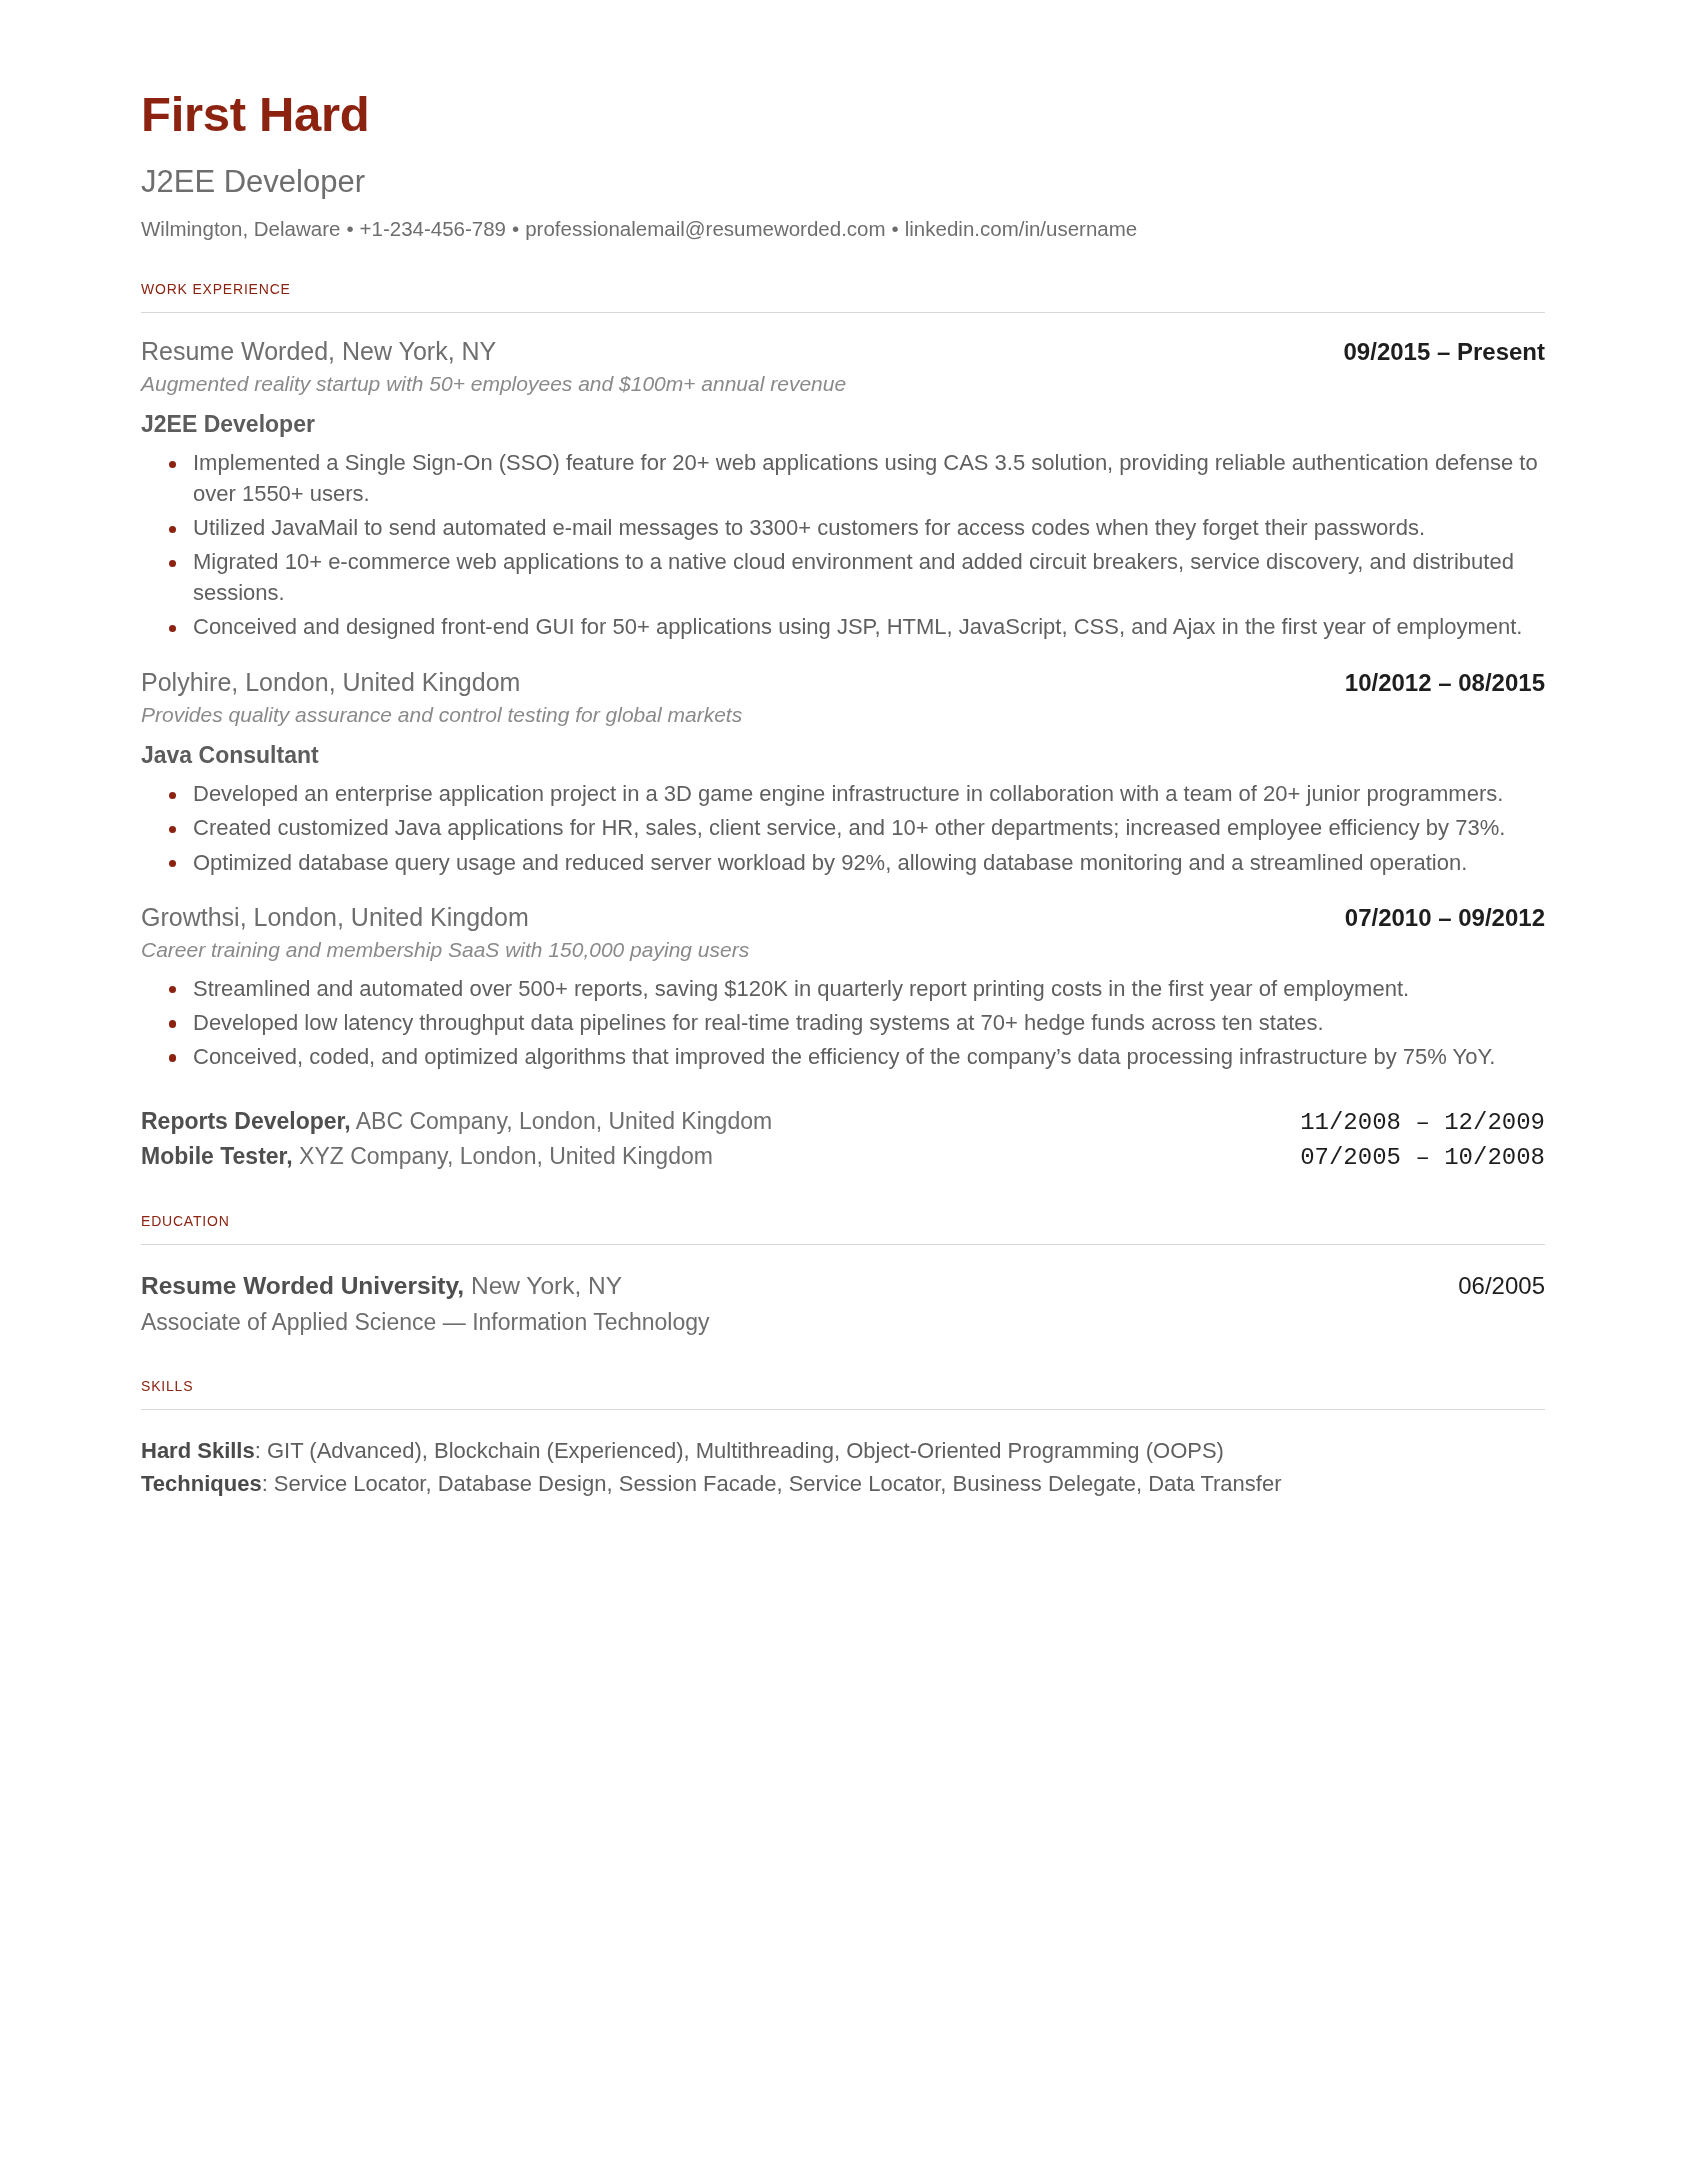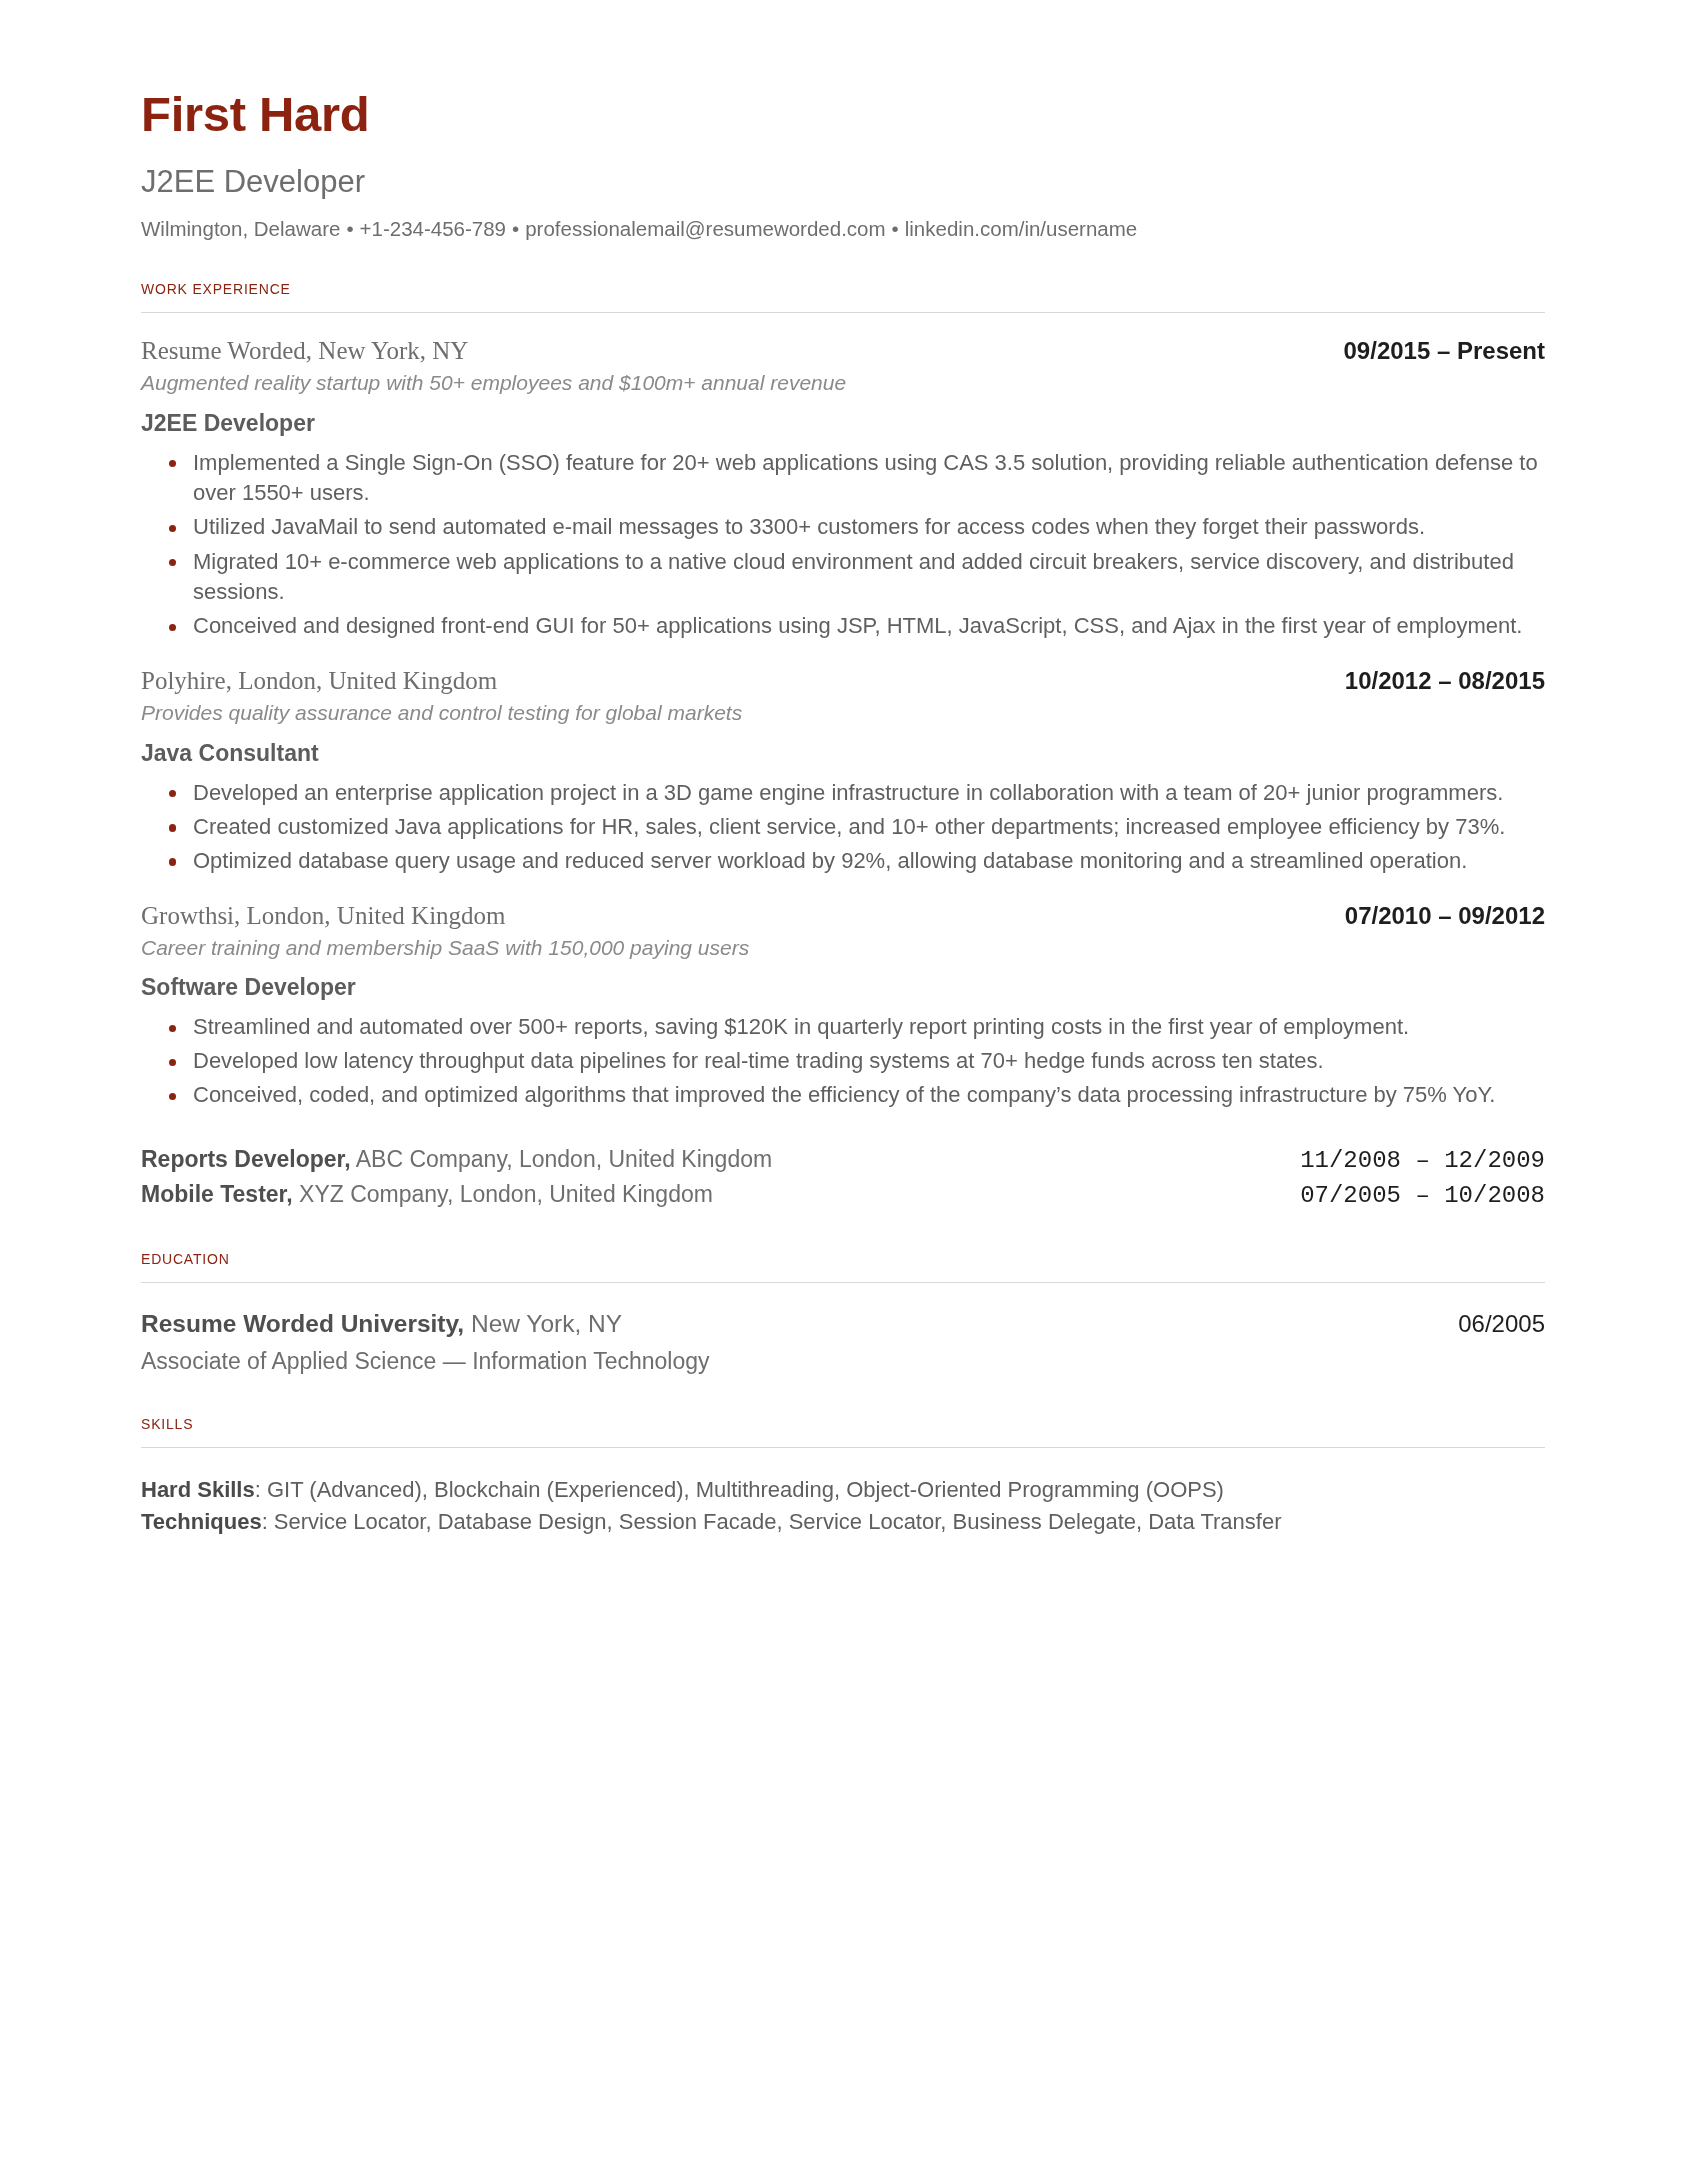--- a/index.html
+++ b/index.html
@@ -77,21 +77,20 @@
     display: flex;
     justify-content: space-between;
     align-items: baseline;
     width: 100%;
   }
   .company {
     font-size: 25px;
     color: #6E6E6E;
     line-height: 1.12;
     font-weight: normal;
-    font-family: Liberation Serif, serif;
   }
   .dates {
     font-size: 24px;
     color: #1E1E1E;
     line-height: 1.12;
     font-weight: bold;
     white-space: nowrap;
     padding-left: 26.5px;
   }
   .blurb {
@@ -253,21 +252,20 @@
         <li>Optimized database query usage and reduced server workload by 92%, allowing database monitoring and a streamlined operation.</li>
       </ul>
     </div>
 
     <div class="entry">
       <div class="entry-head">
         <div class="company">Growthsi, London, United Kingdom</div>
         <div class="dates">07/2010 – 09/2012</div>
       </div>
       <div class="blurb">Career training and membership SaaS with 150,000 paying users</div>
-      <div class="role">Software Developer</div>
       <ul class="bullets">
         <li>Streamlined and automated over 500+ reports, saving $120K in quarterly report printing costs in the first year of employment.</li>
         <li>Developed low latency throughput data pipelines for real-time trading systems at 70+ hedge funds across ten states.</li>
         <li>Conceived, coded, and optimized algorithms that improved the efficiency of the company’s data processing infrastructure by 75% YoY.</li>
       </ul>
     </div>
 
     <div class="compact-list">
       <div class="compact-row">
         <div class="compact-left"><b>Reports Developer,</b><span> ABC Company, London, United Kingdom</span></div>

